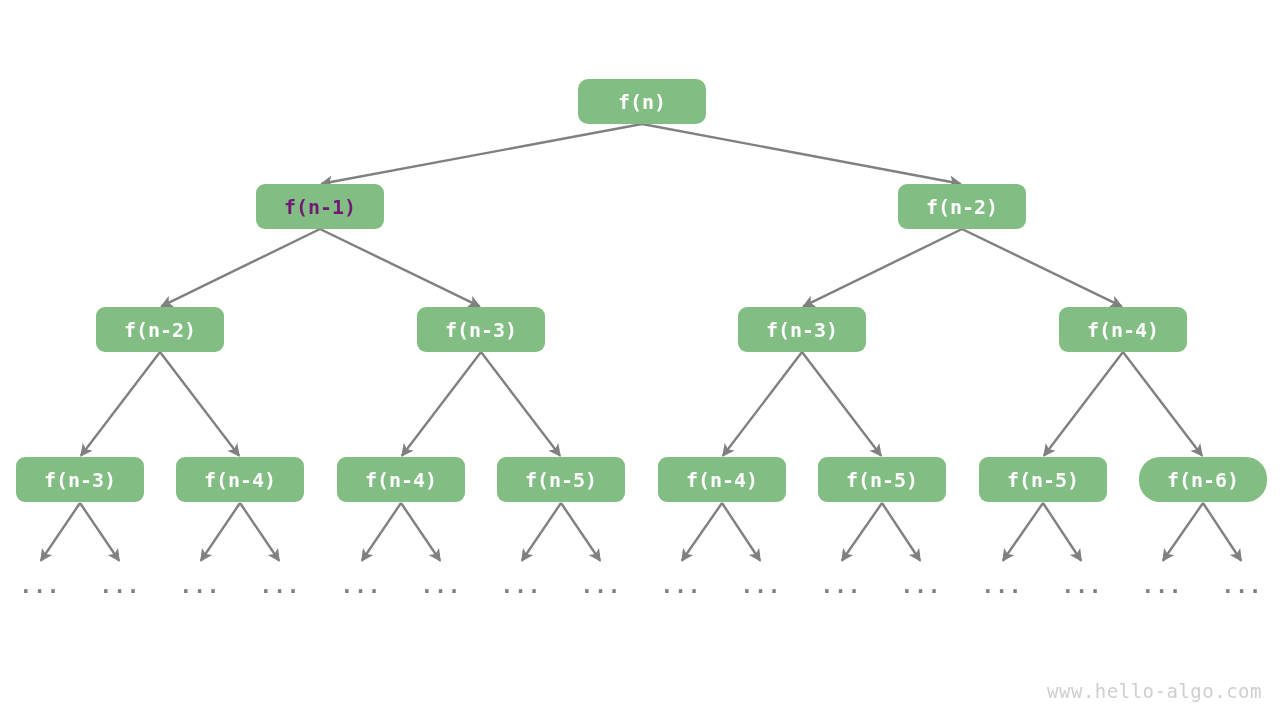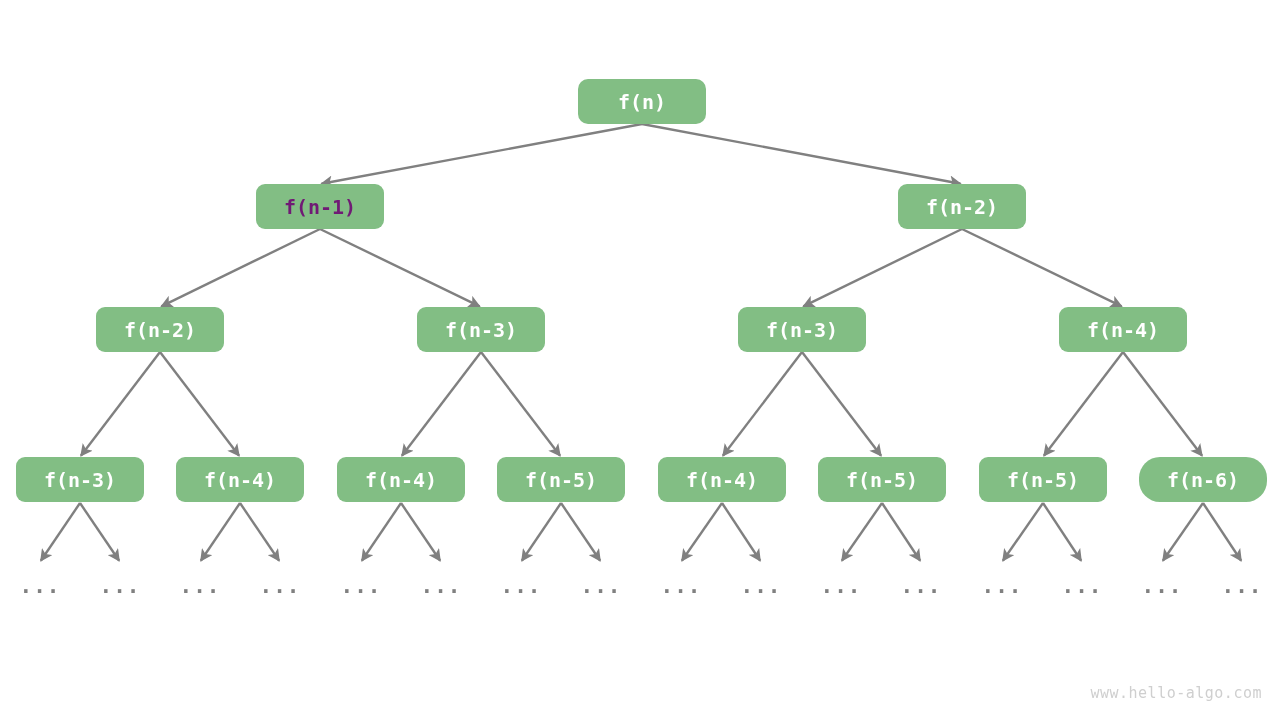--- a/index.html
+++ b/index.html
@@ -54,21 +54,21 @@
     transform: translate(-50%, -50%);
     white-space: nowrap;
     letter-spacing: 1px;
   }
   #watermark {
     position: absolute;
     right: 18px;
     bottom: 18px;
     color: #cfcfcf;
     font-family: "DejaVu Sans Mono", "Liberation Mono", monospace;
-    font-size: 15px;
+    font-size: 19px;
     letter-spacing: 0.5px;
     white-space: nowrap;
   }
 </style>
 </head>
 <body style="background: rgb(255, 255, 255);">
 
 <div id="canvas">
 
   <svg class="edges" id="edge-layer" viewBox="0 0 1280 720" width="1280" height="720" xmlns="http://www.w3.org/2000/svg">

